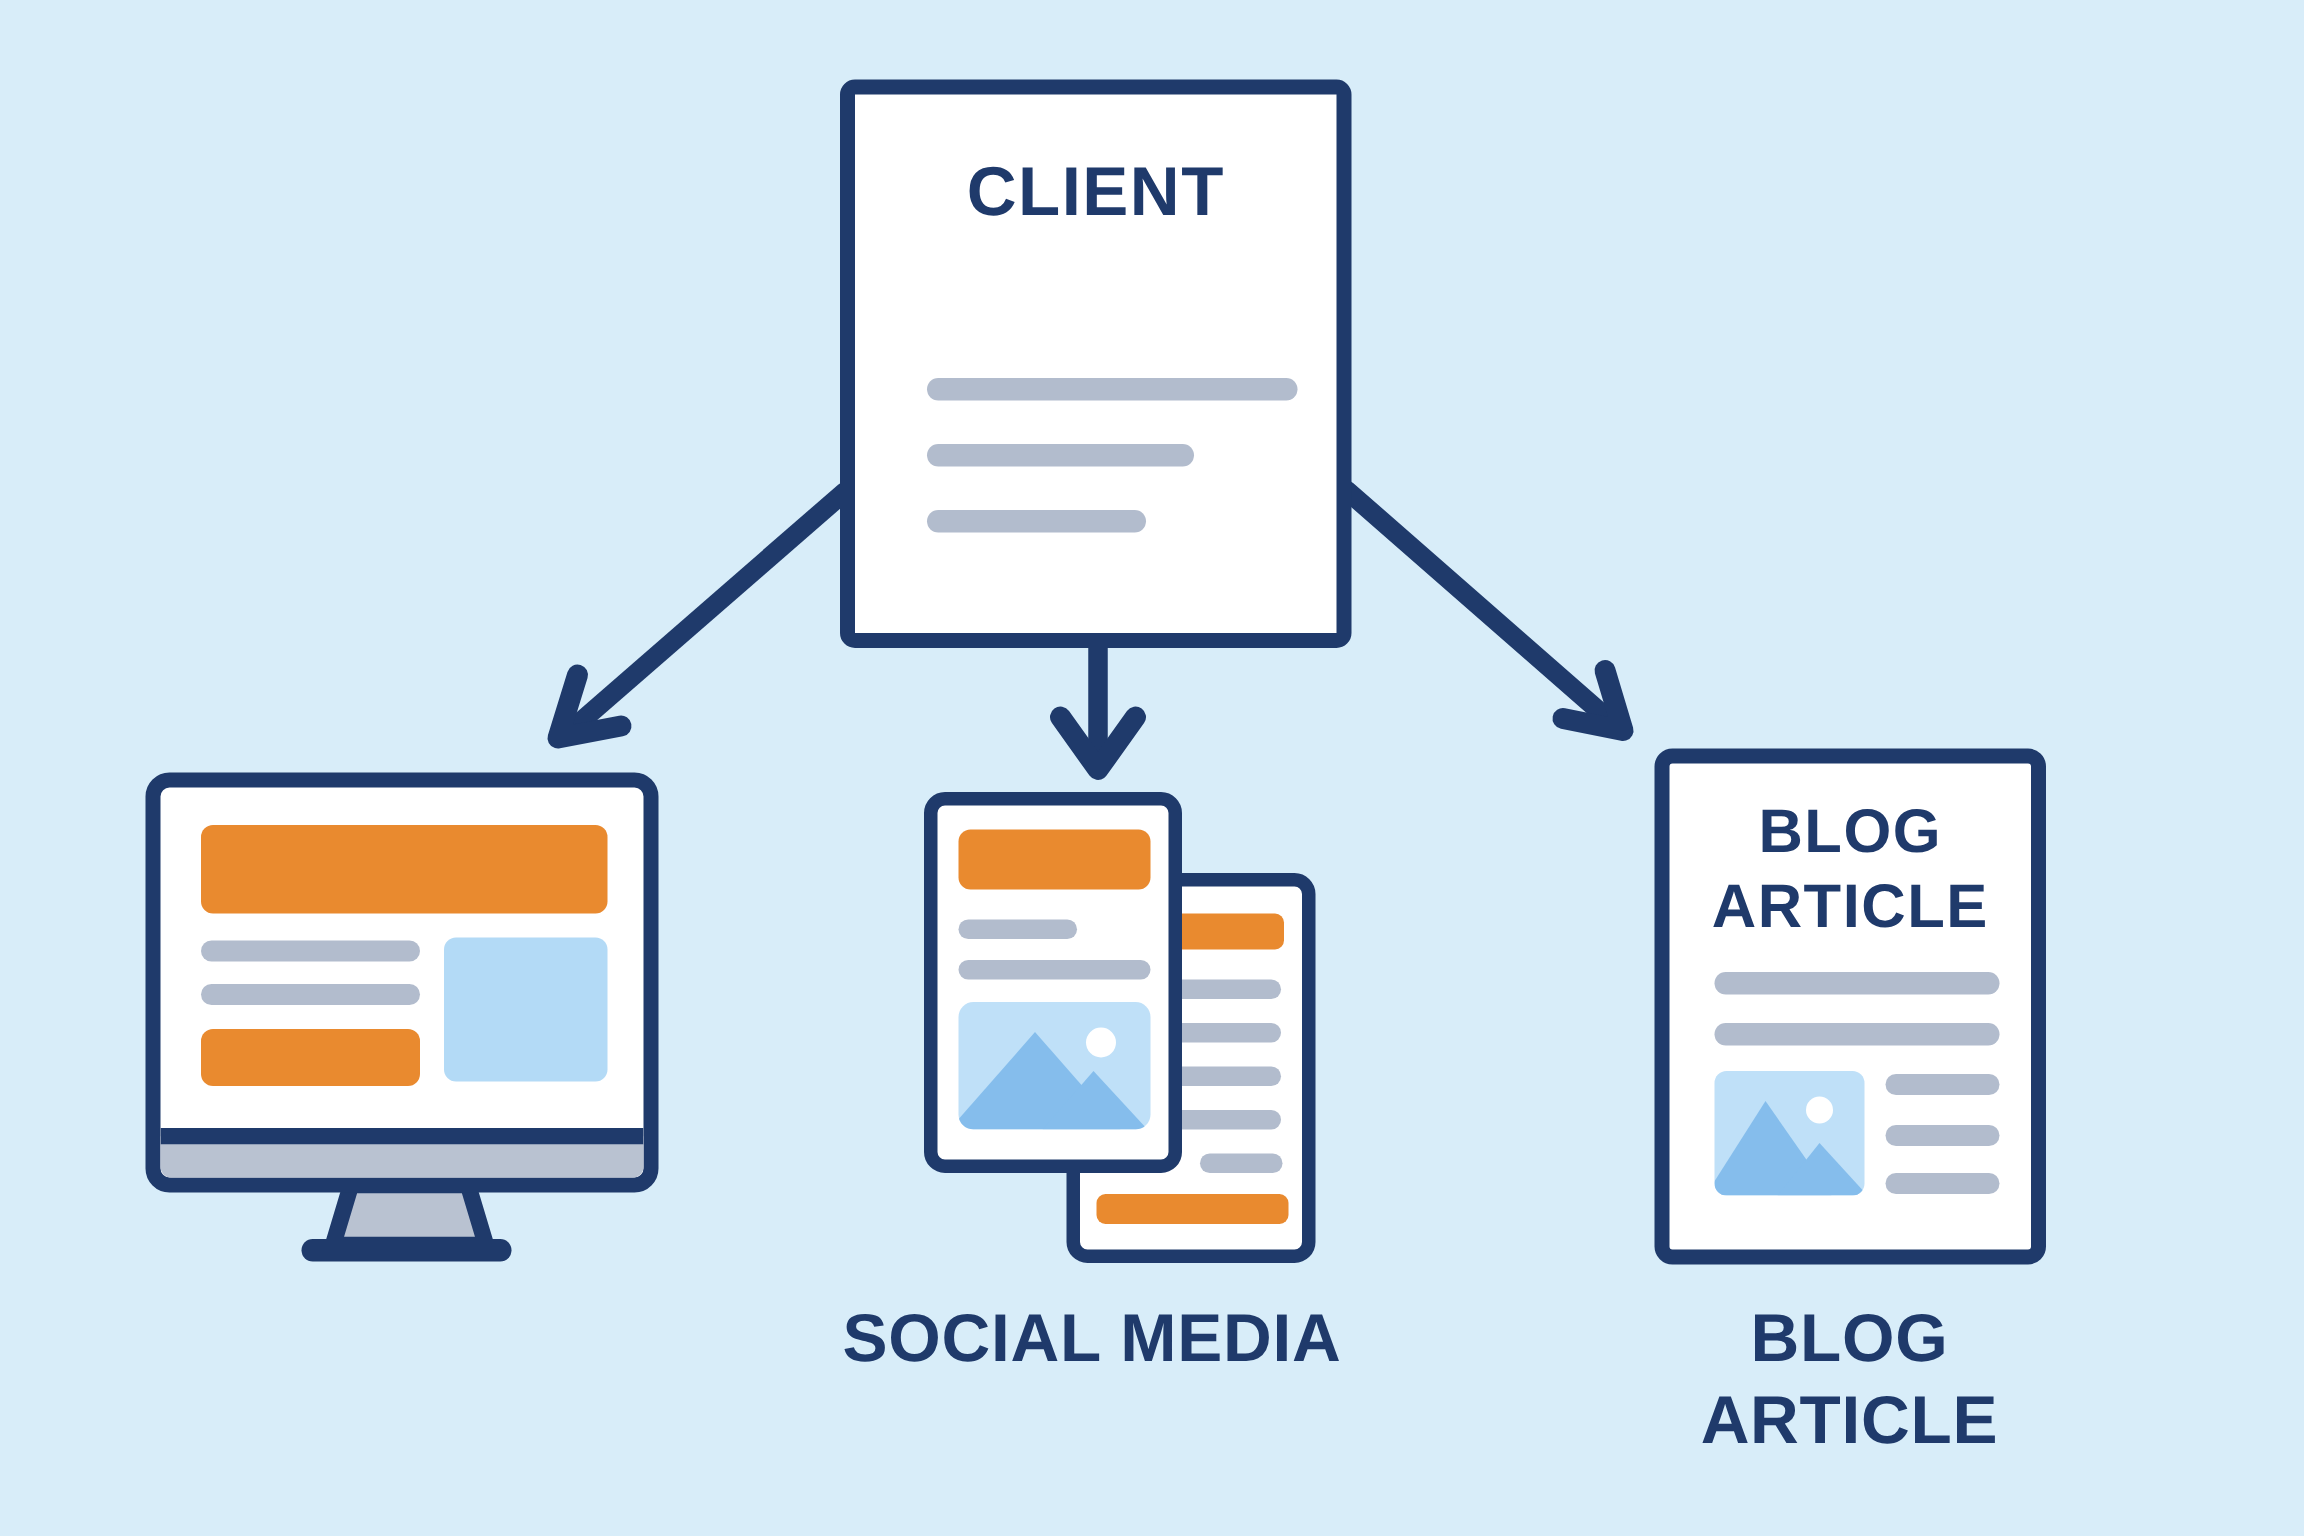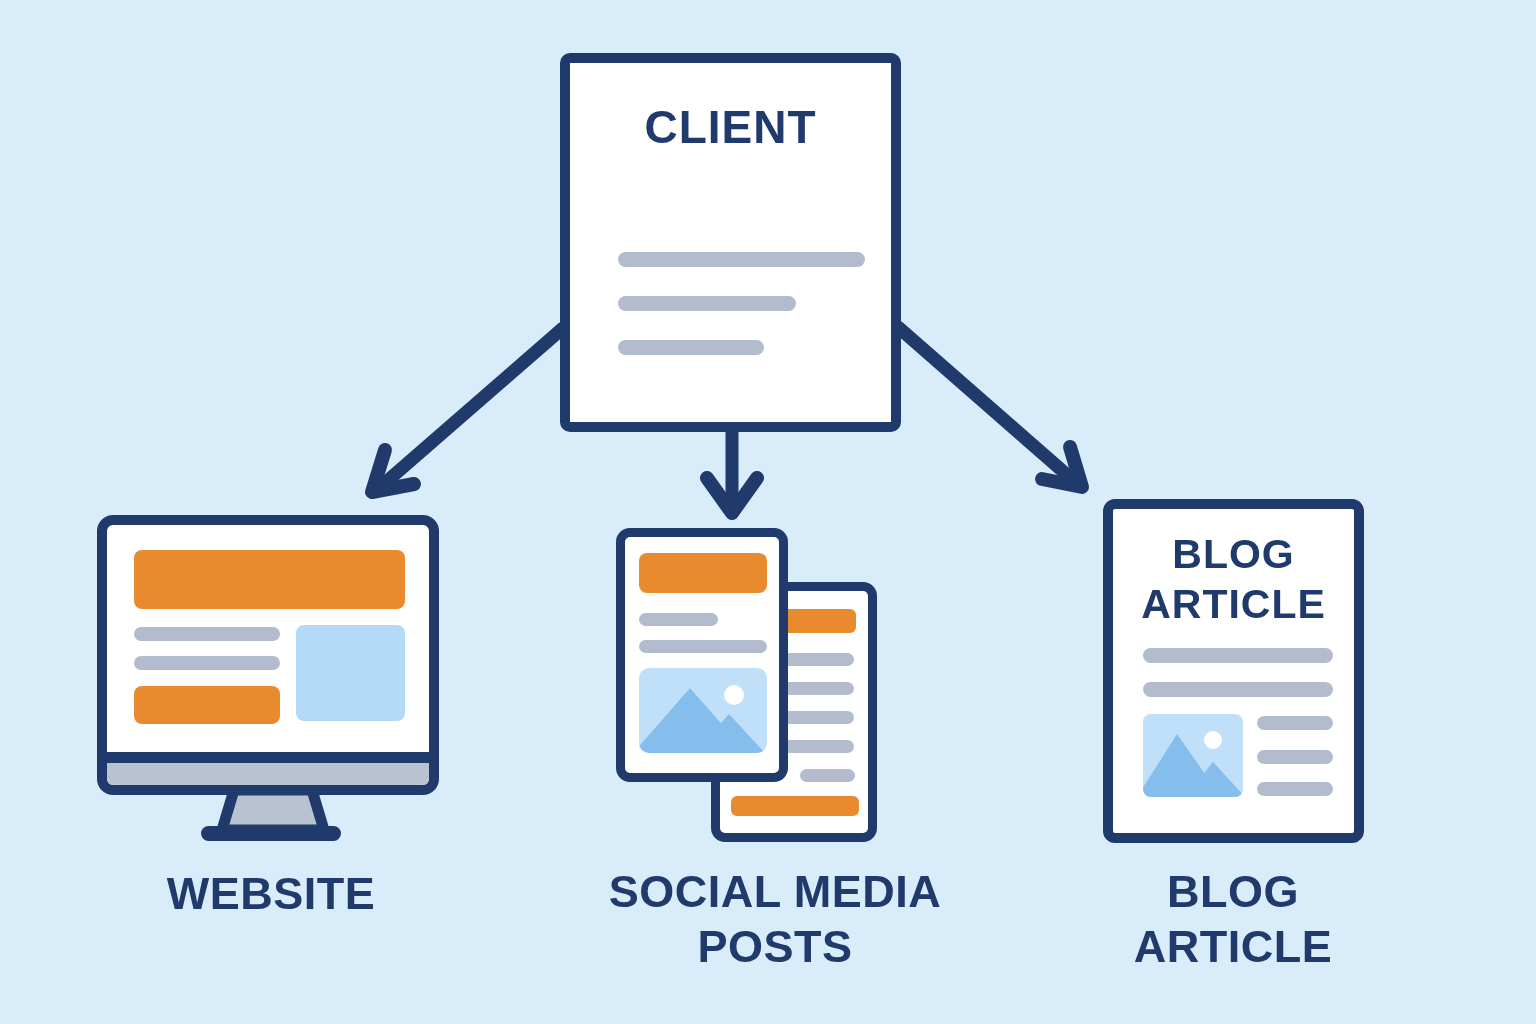--- a/index.html
+++ b/index.html
@@ -92,21 +92,21 @@
   .b-r2{left:144px;top:241px;width:76px;height:14px;border-radius:7px;}
   .b-r3{left:144px;top:273px;width:76px;height:14px;border-radius:7px;}
 
   .node-label{
     position:absolute;z-index:2;
     color:var(--navy);font-weight:bold;text-align:center;
     font-size:45px;line-height:55px;letter-spacing:0.5px;
   }
   .node-label span{display:block;}
   .label-website{left:93px;top:866px;width:300px;}
-  .label-social{left:527px;top:864px;width:440px;}
+  .label-social{left:480px;top:864px;width:440px;}
   .label-blog{left:1055px;top:864px;width:300px;}
 </style>
 </head>
 <body>
 
 <div class="canvas">
 
   <svg class="overlay" viewBox="0 0 1536 1024">
     <g>
       <line class="arrow-shaft" x1="535" y1="328" x2="350" y2="489"></line>
@@ -176,25 +176,21 @@
         <polygon points="-6,83 34,20 78,83" fill="var(--mountainBlue)"></polygon>
         <polygon points="42,83 70,48 102,83" fill="var(--mountainBlue)"></polygon>
         <circle cx="70" cy="26" r="9" fill="var(--white)"></circle>
       </svg>
     </div>
     <div class="gline b-r1"></div>
     <div class="gline b-r2"></div>
     <div class="gline b-r3"></div>
   </div>
 
-  <div class="node-label label-website">
-    <span>WEBSITE</span>
-  </div>
   <div class="node-label label-social">
     <span>SOCIAL MEDIA</span>
-    <span>POSTS</span>
   </div>
   <div class="node-label label-blog">
     <span>BLOG</span>
     <span>ARTICLE</span>
   </div>
 
 </div>
 
 </body></html>

